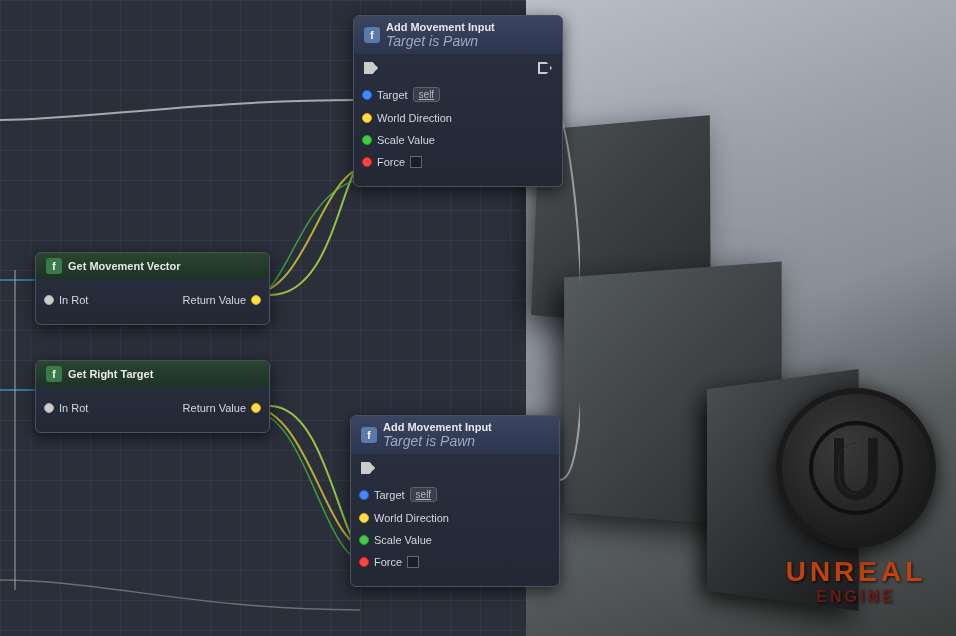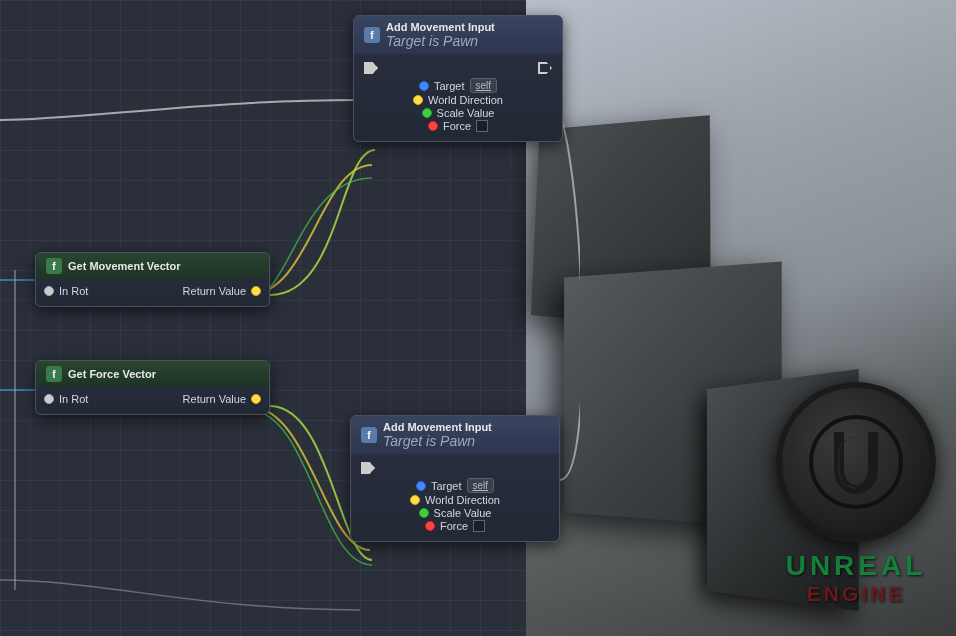--- a/index.html
+++ b/index.html
@@ -84,25 +84,24 @@
       color: #a0a8b8;
       font-size: 14px;
       font-style: italic;
     }
     .node-body {
       padding: 5px 8px 8px 8px;
     }
     .node-row {
       display: flex;
       align-items: center;
-      margin: 1px 0;
+      margin: 10px 0;
       font-size: 11px;
       color: #d0d8e0;
       gap: 5px;
-      justify-content: center;
     }
     .exec-pin {
       width: 14px; height: 12px;
       border: 2px solid #ccc;
       clip-path: polygon(0 0, 60% 0, 100% 50%, 60% 100%, 0 100%);
       background: transparent;
       display: inline-block;
     }
     .exec-pin-filled {
       background: #ccc;
@@ -180,30 +179,30 @@
       border-radius: 50%;
       border: 6px solid #1a1a1a;
       background: radial-gradient(circle at 40% 35%, #3a3a3a, #111);
       display: flex;
       align-items: center;
       justify-content: center;
       box-shadow: 0 4px 20px rgba(0,0,0,0.8);
       position: relative;
     }
     .ue-text {
-      color: #15803d;
+      color: #c2410c;
       font-size: 28px;
       font-weight: 900;
       letter-spacing: 4px;
       text-shadow: 1px 1px 3px rgba(0,0,0,0.8);
       font-family: 'Arial Black', Arial, sans-serif;
     }
     .ue-text-engine {
       color: #6a1a1a;
-      font-size: 21px;
+      font-size: 16px;
       font-weight: 900;
       letter-spacing: 3px;
       text-shadow: 1px 1px 3px rgba(0,0,0,0.8);
       font-family: 'Arial Black', Arial, sans-serif;
     }
 
     
     .ue-u-logo {
       width: 100px; height: 100px;
     }
@@ -289,21 +288,21 @@
       <span style="flex:1"></span>
       <span class="pin-label">Return Value</span>
       <span class="pin pin-yellow"></span>
     </div>
   </div>
 </div>
 
 <div class="node" style="left: 35px; top: 360px; width: 235px;">
   <div class="node-header node-header-green">
     <div class="func-icon func-icon-green">f</div>
-    <div class="node-title">Get Force Vector</div>
+    <div class="node-title">Get Right Target</div>
   </div>
   <div class="node-body">
     <div class="node-row">
       <span class="pin pin-white"></span>
       <span class="pin-label">In Rot</span>
       <span style="flex:1"></span>
       <span class="pin-label">Return Value</span>
       <span class="pin pin-yellow"></span>
     </div>
   </div>

